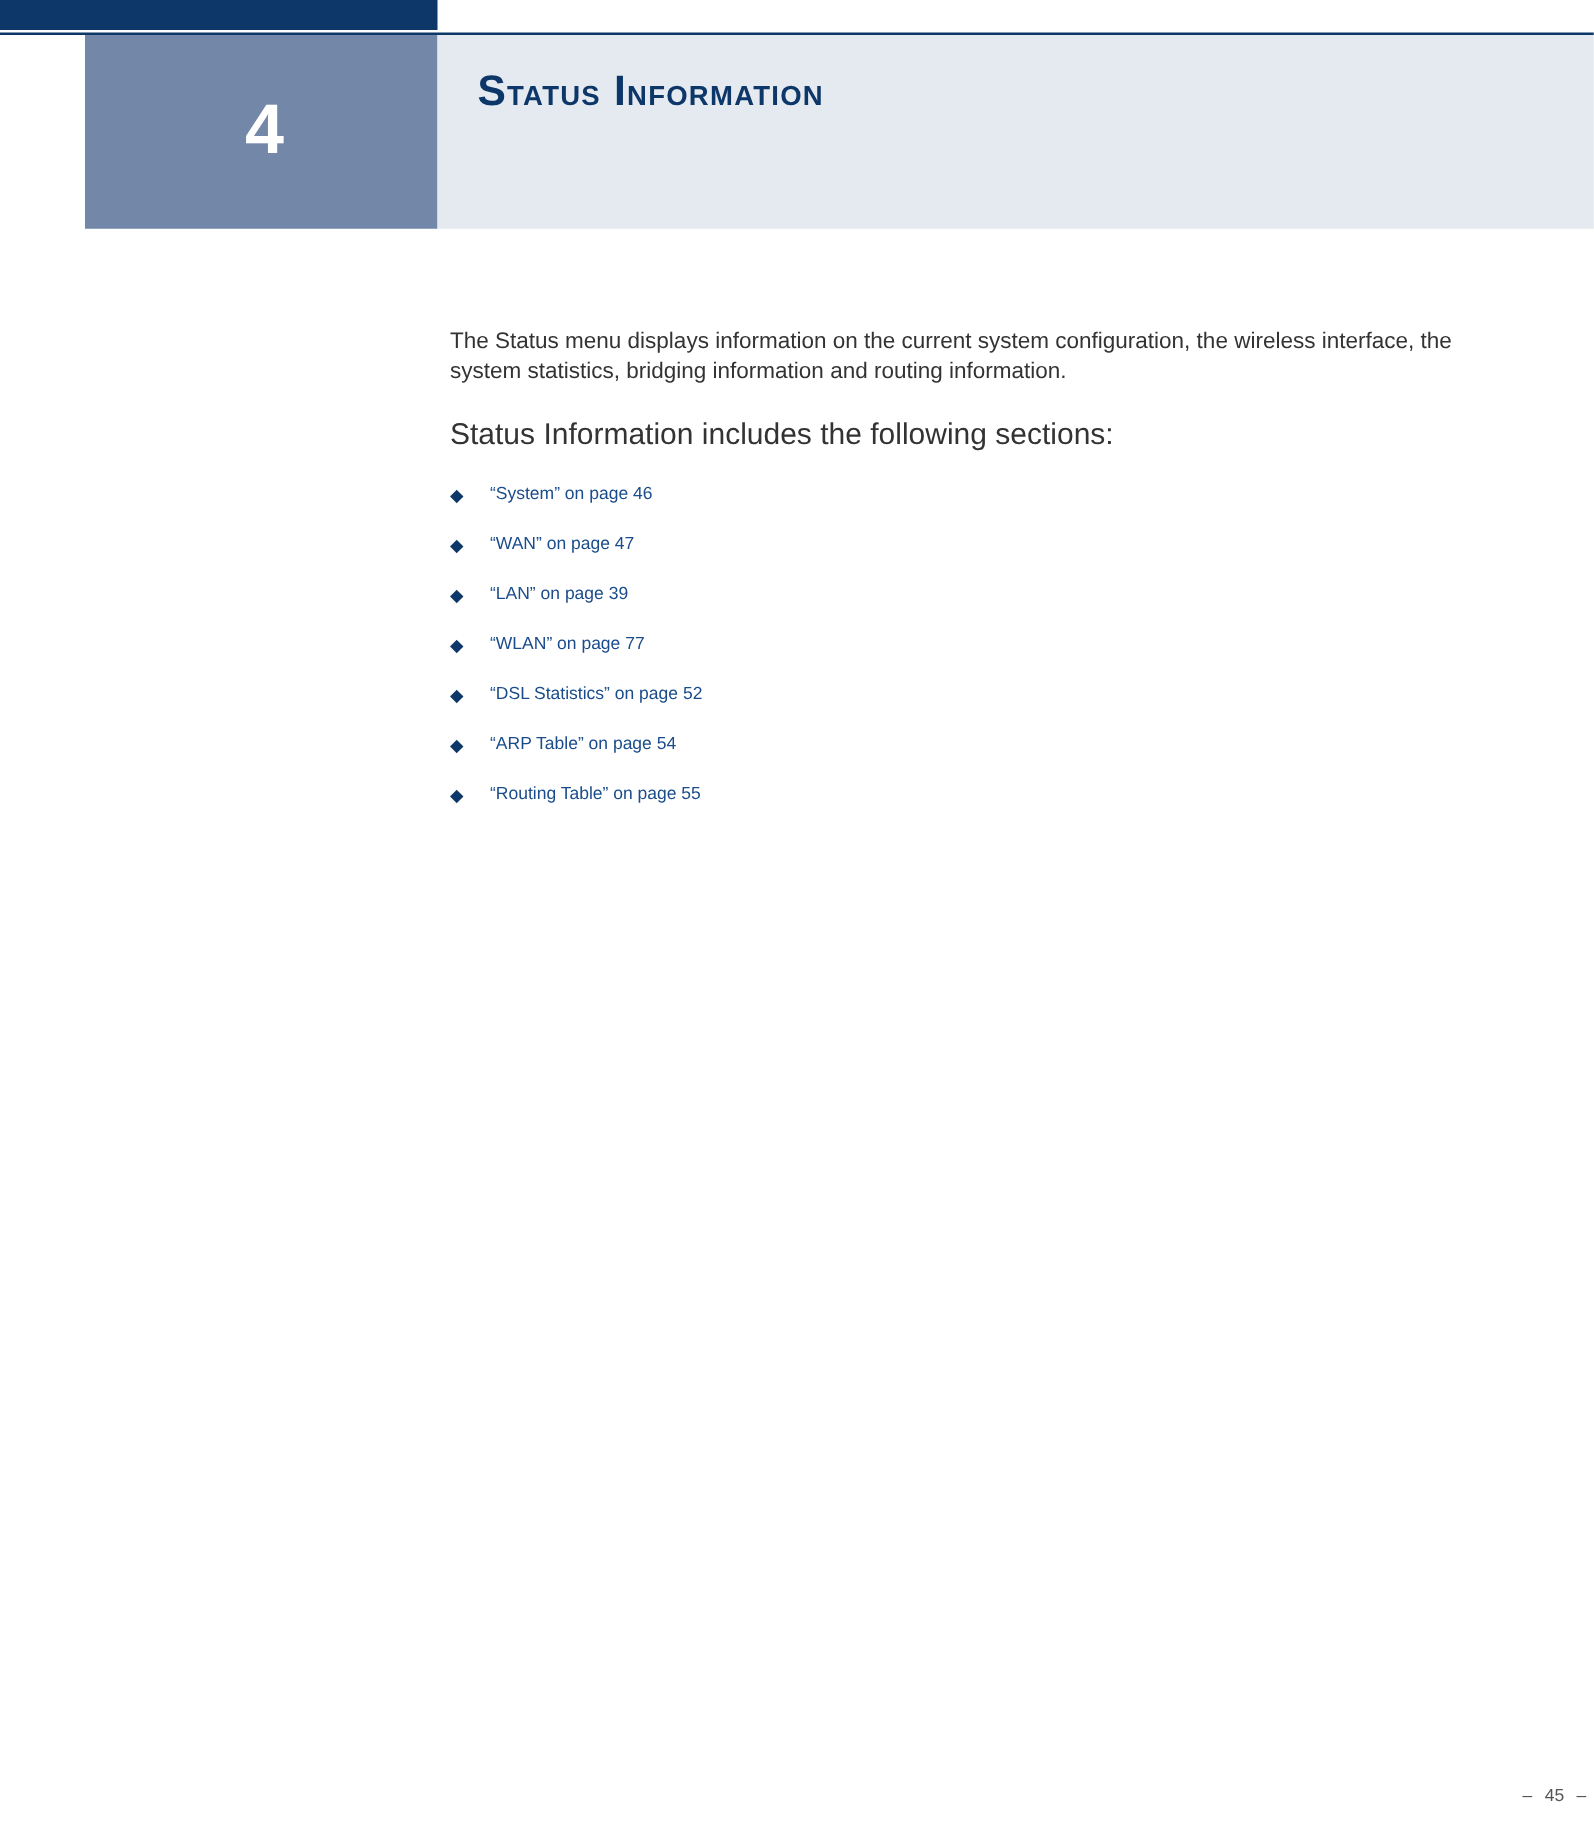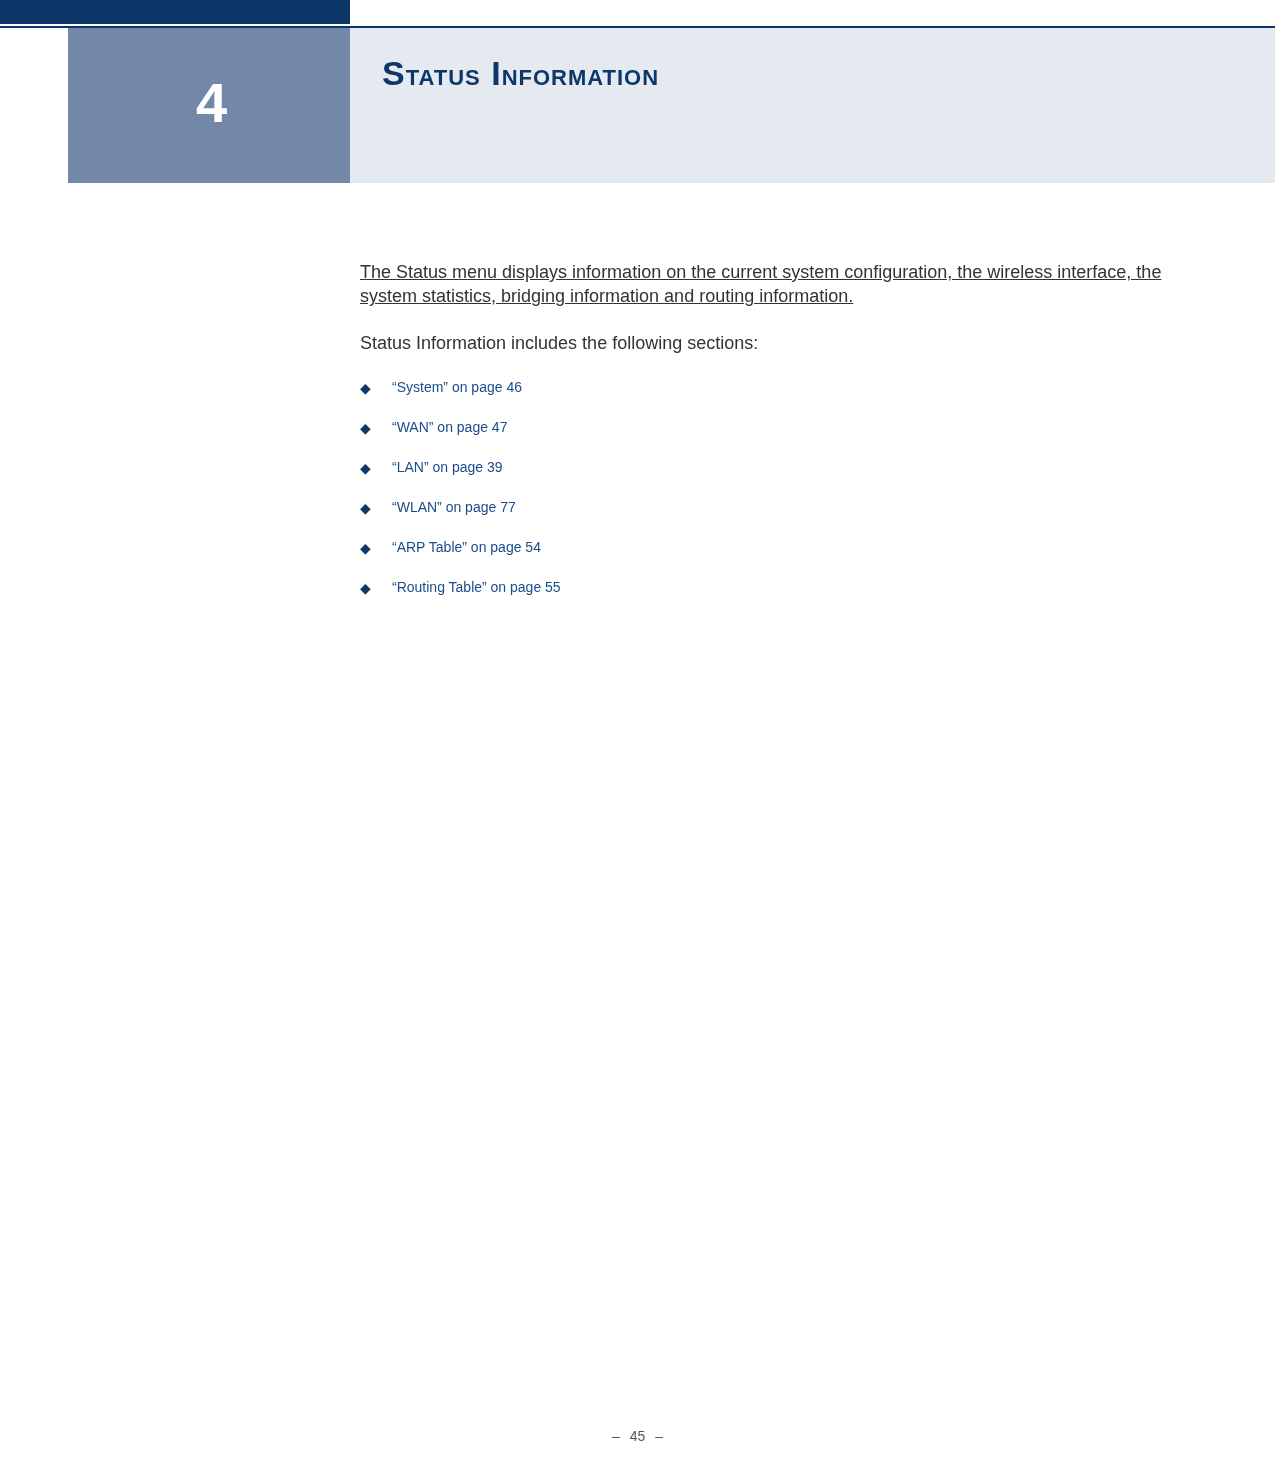--- a/index.html
+++ b/index.html
@@ -74,25 +74,24 @@
       top: 260px;
       left: 360px;
       right: 80px;
     }
     .intro-para {
       color: #333333;
       font-size: 18px;
       line-height: 1.35;
       margin-bottom: 22px;
       font-family: Verdana, Geneva, sans-serif;
-      text-decoration: underline;
     }
     .sections-intro {
       color: #333333;
-      font-size: 18px;
+      font-size: 24px;
       line-height: 1.4;
       margin-bottom: 22px;
       font-family: Verdana, Geneva, sans-serif;
     }
     .section-list {
       list-style: none;
     }
     .section-list li {
       margin-bottom: 22px;
       position: relative;
@@ -110,21 +109,21 @@
       color: #1a4c8b;
       text-decoration: none;
       font-size: 14px;
       font-family: Verdana, Geneva, sans-serif;
     }
     .page-footer {
       position: absolute;
       bottom: 30px;
       left: 0;
       width: 100%;
-      text-align: center;
+      text-align: right;
       color: #555555;
       font-size: 14px;
       font-family: Verdana, Geneva, sans-serif;
     }
     .page-footer .dash {
       margin: 0 6px;
     }
   </style>
 </head>
 <body>
@@ -152,20 +151,23 @@
     <li>
       <a href="#">“WAN” on page 47</a>
     </li>
     <li>
       <a href="#">“LAN” on page 39</a>
     </li>
     <li>
       <a href="#">“WLAN” on page 77</a>
     </li>
     <li>
+      <a href="#">“DSL Statistics” on page 52</a>
+    </li>
+    <li>
       <a href="#">“ARP Table” on page 54</a>
     </li>
     <li>
       <a href="#">“Routing Table” on page 55</a>
     </li>
   </ul>
 </div>
 
 <div class="page-footer">
   <span class="dash">–</span>

